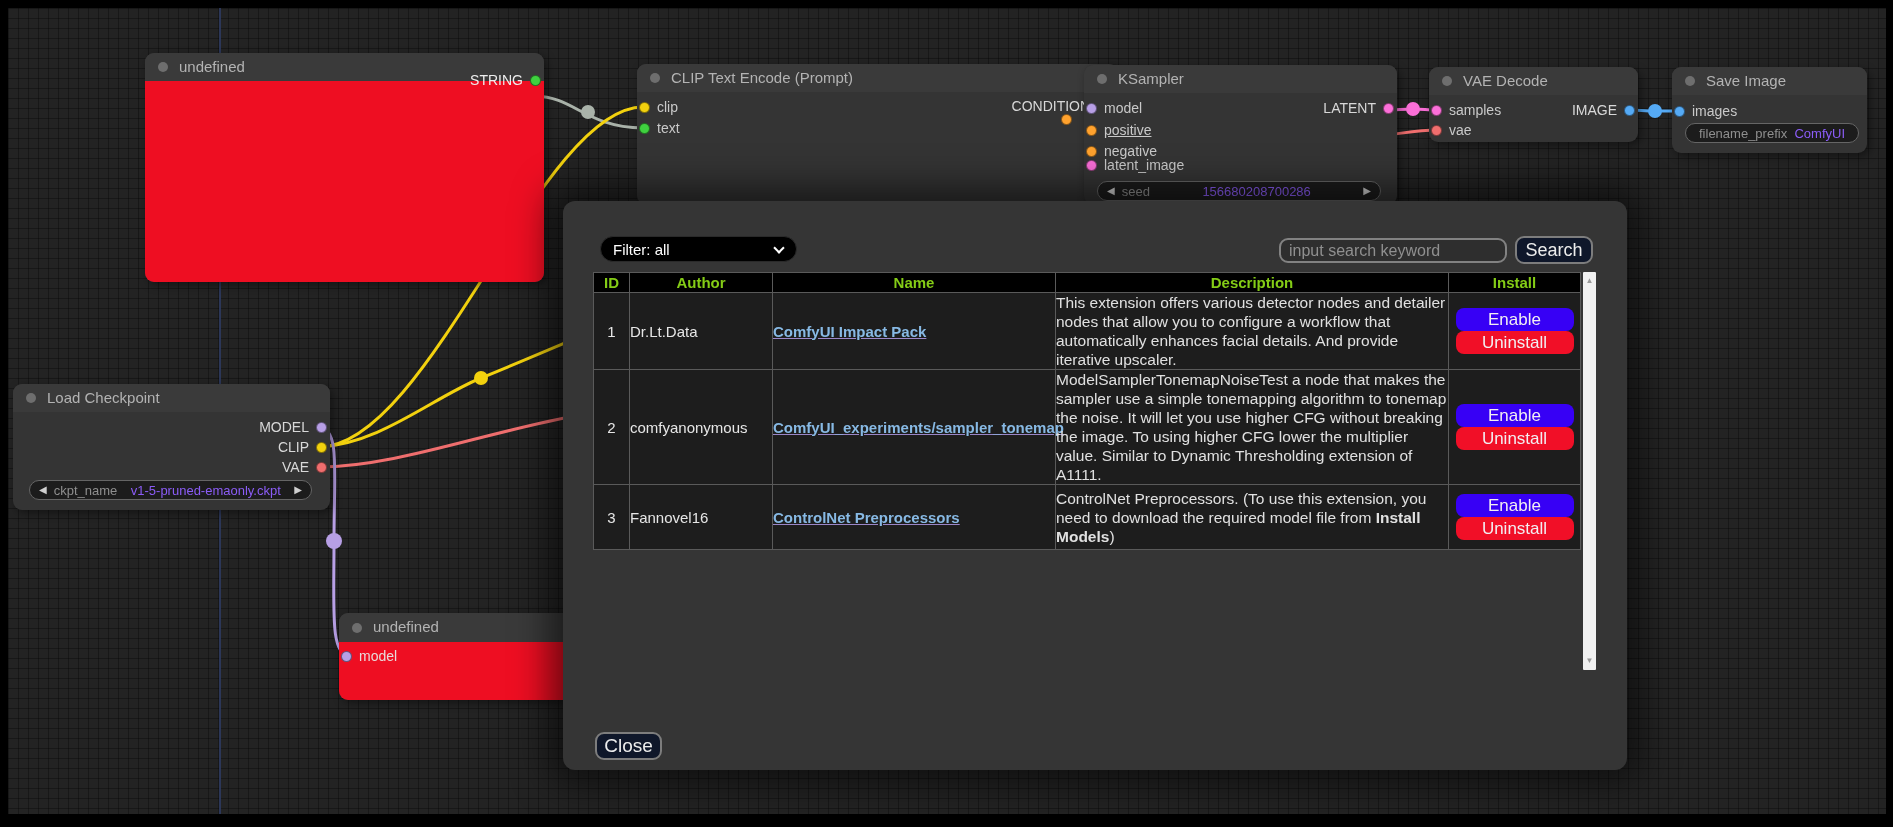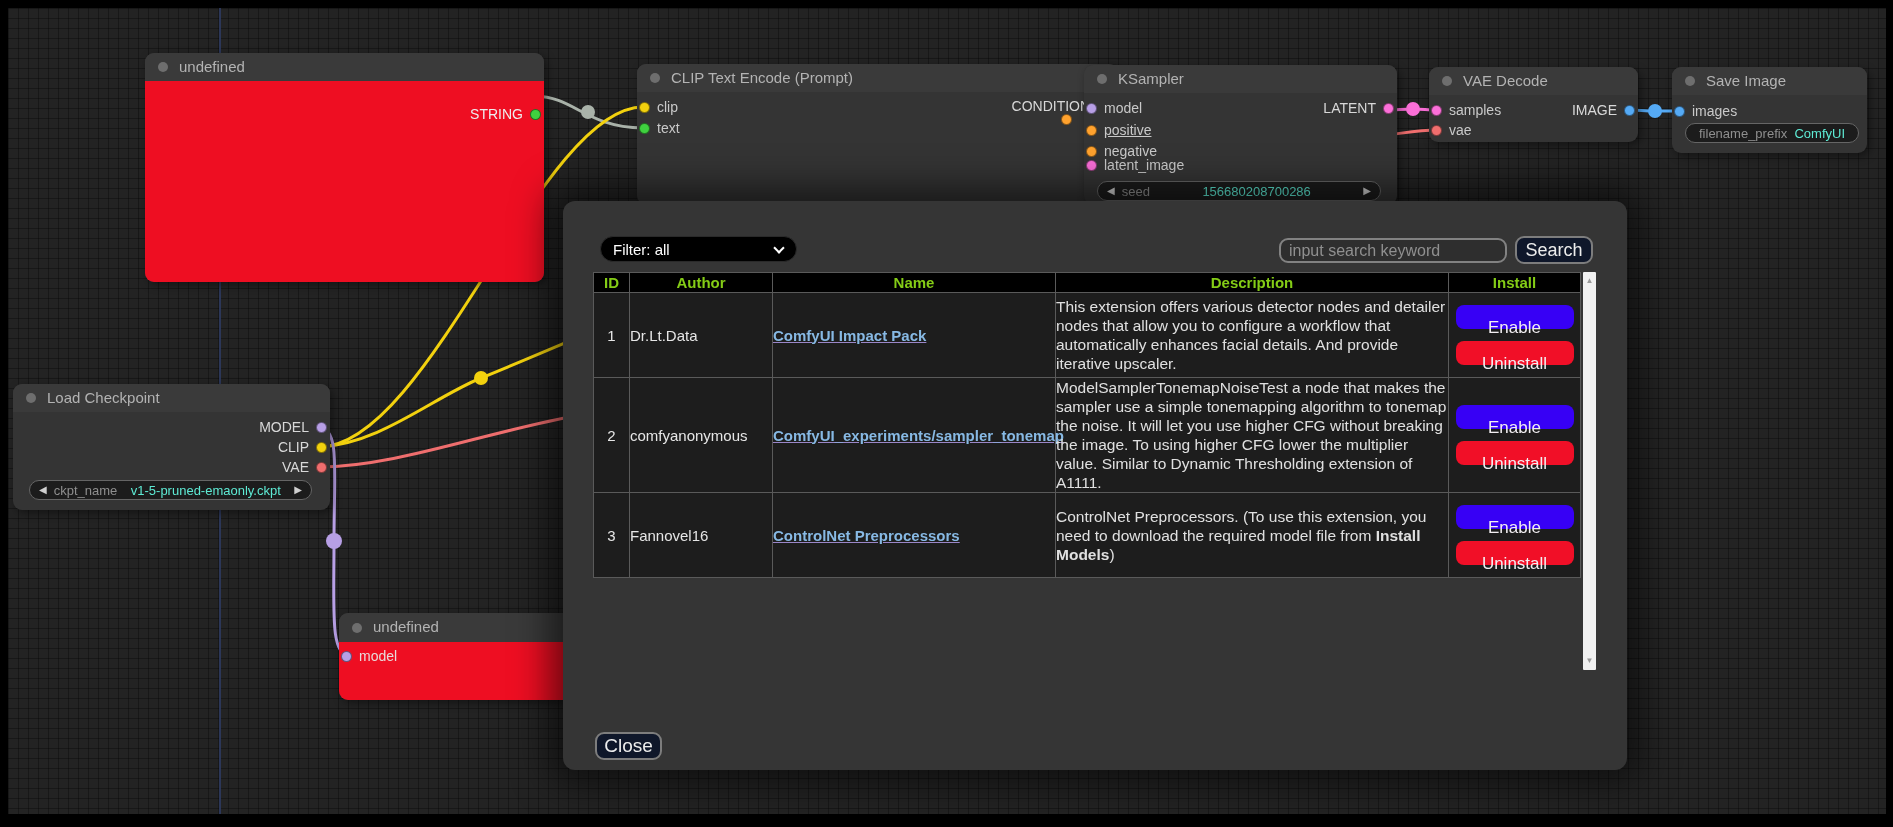--- a/index.html
+++ b/index.html
@@ -28,21 +28,21 @@
   .dot.c-clip{background:var(--link_clip);}
   .dot.c-cond{background:var(--link_cond);}
   .dot.c-model{background:var(--link_model);}
   .dot.c-latent{background:var(--link_latent);}
   .dot.c-vae{background:var(--link_vae);}
   .dot.c-image{background:var(--link_image);}
   .widget{position:absolute;height:20px;border-radius:10px;background:#1c1c1c;border:1px solid #656565;
     display:flex;align-items:center;justify-content:space-between;padding:0 9px;font-size:13px;color:#8f8f8f;}
   .widget .wgroup{display:flex;align-items:center;gap:7px;}
   .widget .arrow{color:#cfcfcf;font-size:10px;line-height:1;}
-  .widget .wval{color:#5eead4;}
+  .widget .wval{color:#8b5cf6;}
 
   
   svg.wires{position:absolute;left:0;top:0;pointer-events:none;}
   svg.wires path{fill:none;stroke-width:3;}
   .w-string{stroke:var(--link_string);} .rr-string{fill:var(--link_string);}
   .w-clip{stroke:var(--link_clip);}     .rr-clip{fill:var(--link_clip);}
   .w-cond{stroke:var(--link_cond);}     .rr-cond{fill:var(--link_cond);}
   .w-model{stroke:var(--link_model);}   .rr-model{fill:var(--link_model);}
   .w-latent{stroke:var(--link_latent);} .rr-latent{fill:var(--link_latent);}
   .w-vae{stroke:var(--link_vae);}
@@ -67,22 +67,22 @@
   table.ext{border-collapse:collapse;table-layout:fixed;width:987px;font-size:15px;color:#e6e6e6;}
   table.ext th{background:#000;color:#84cc16;font-weight:bold;height:20px;padding:0;border:1px solid #5a5a5a;font-size:15px;}
   table.ext td{background:#1d1d1d;border:1px solid #5a5a5a;vertical-align:middle;padding:0;}
   td.c-id{text-align:center;}
   td.c-author{padding-left:8px;}
   td.c-name{padding-left:4px;}
   td.c-name a{color:var(--name_link);font-weight:bold;text-decoration:underline;
     text-decoration-color:#9a86c8;white-space:nowrap;}
   td.c-desc{vertical-align:top;padding:0 2px 0 3px;font-size:15.5px;line-height:19px;color:#e0e0e0;}
   td.c-install{text-align:center;}
-  .rowbtn{display:block;width:118px;height:23px;margin:12px auto;border:none;border-radius:8px;
-    color:#f2eef2;font-size:17px;line-height:22px;padding:12px;}
+  .rowbtn{display:block;width:118px;height:23px;margin:0 auto;border:none;border-radius:8px;
+    color:#f2eef2;font-size:17px;line-height:22px;padding:0;}
   .btn-enable{background:var(--enable_bg);}
   .btn-uninstall{background:var(--uninstall_bg);}
   .sbar{position:absolute;left:990px;top:0;width:13px;height:398px;background:#f1f1f1;border-radius:1px;}
   .sbar .sarr{position:absolute;left:0;width:100%;text-align:center;color:#9a9a9a;font-size:8px;line-height:8px;}
   .sbar .up{top:5px;} .sbar .down{bottom:5px;}
 </style>
 </head>
 <body>
 
 <div class="screen">
@@ -111,21 +111,21 @@
     <circle class="rr-latent" cx="1413" cy="109" r="7"></circle>
     <circle class="rr-image" cx="1655" cy="111" r="7"></circle>
   </svg>
 
   <div class="node error" style="left:145px;top:53px;width:399px;height:229px;">
     <div class="ntitle">
       <span class="tdot"></span>
       <span>undefined</span>
     </div>
     <div class="nbody"></div>
-    <div class="slot out" style="top:51px;">
+    <div class="slot out" style="top:17px;">
       <span style="color:#eee;">STRING</span>
       <span class="dot c-string"></span>
     </div>
   </div>
 
   <div class="node" style="left:637px;top:64px;width:481px;height:141px;">
     <div class="ntitle">
       <span class="tdot"></span>
       <span>CLIP Text Encode (Prompt)</span>
     </div>

